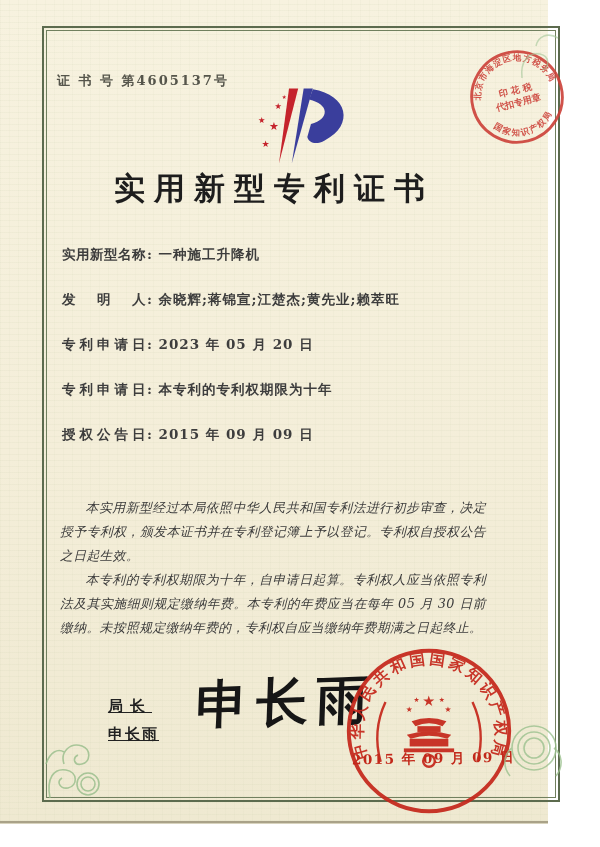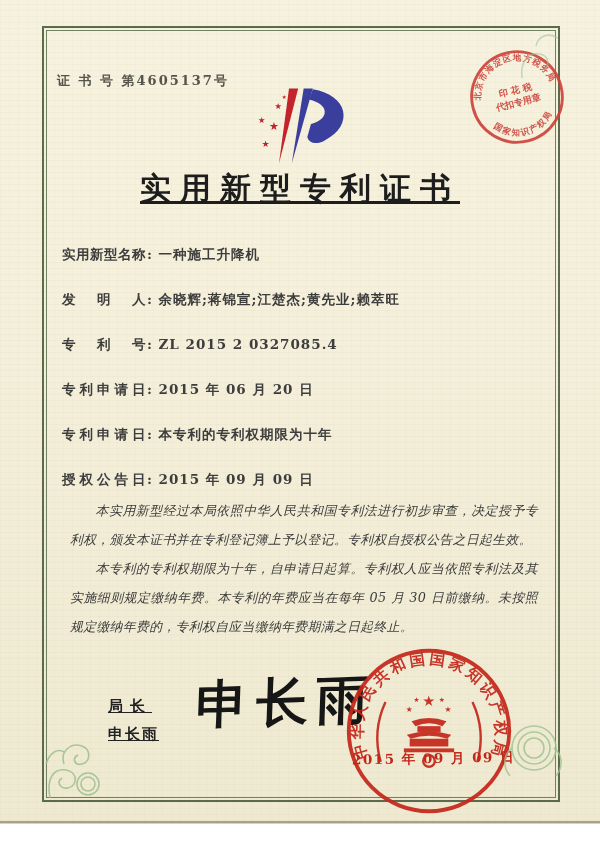--- a/index.html
+++ b/index.html
@@ -1,55 +1,55 @@
 <!DOCTYPE html>
 <html><head>
 <meta charset="utf-8">
 <style>
   html,body{margin:0;padding:0;}
   body{
     width:600px;height:847px;position:relative;background:#ffffff;overflow:hidden;
     font-family:"DejaVu Serif","Liberation Serif",serif;
   }
   .paper{
-    position:absolute;left:0;top:0;width:600px;height:821px;
+    position:absolute;left:0;top:0;width:548px;height:821px;
     background:linear-gradient(180deg,#f7f2df 0%,#f4eed9 55%,#efe9d1 100%);
     box-shadow:0 2px 0 #a9a288,0 3px 0 #d8d3bd;
   }
   .paper::before{
     content:"";position:absolute;inset:0;pointer-events:none;
     background:repeating-linear-gradient(0deg,rgba(186,196,158,.10) 0 1px,transparent 1px 6px),
                repeating-linear-gradient(90deg,rgba(186,196,158,.07) 0 1px,transparent 1px 9px);
   }
   .frame{
     position:absolute;left:42px;top:26px;width:514px;height:772px;
     border:2px solid #5c6b4e;
   }
   .frame::before{content:"";position:absolute;inset:2px;border:1px solid #71805f;}
   .cert-no{
     position:absolute;left:57px;top:72px;font-size:13px;color:#55554b;
     letter-spacing:2px;font-weight:600;
   }
   .logo{position:absolute;left:236px;top:82px;width:128px;height:86px;}
   .title{
     position:absolute;left:0;top:168px;width:100%;margin:0;text-align:center;
-    font-size:31px;font-weight:bold;color:#1d1d1d;letter-spacing:9px;text-decoration:underline;
+    font-size:31px;font-weight:bold;color:#1d1d1d;letter-spacing:9px;
   }
   .fields{position:absolute;left:62px;top:246px;right:80px;}
   .field-row{height:45px;font-size:13.5px;color:#3d3d3d;font-weight:600;letter-spacing:.5px;}
   .f-label{
     display:inline-block;width:84px;text-align:justify;text-align-last:justify;
     -moz-text-align-last:justify;text-justify:inter-character;vertical-align:top;
   }
   .f-colon{margin:0 6px 0 1px;}
   .f-value{letter-spacing:1px;}
   .body-text{
     position:absolute;left:60px;top:496px;right:62px;
-    font-size:12.8px;line-height:29px;color:#3b3b3b;font-style:italic;
-    text-align:justify;letter-spacing:.4px;margin-left:10px;
+    font-size:12.8px;line-height:24px;color:#3b3b3b;font-style:italic;
+    text-align:justify;letter-spacing:.4px;
   }
   .body-text p{margin:0;text-indent:2em;}
   .director{position:absolute;left:108px;top:697px;color:#222;font-weight:600;text-decoration:underline;}
   .director .d-title{font-size:15px;letter-spacing:7px;}
   .director .d-name{font-size:15px;letter-spacing:2px;margin-top:9px;}
   .signature{
     position:absolute;left:196px;top:668px;width:180px;font-size:52px;font-weight:bold;
     color:#161616;letter-spacing:8px;transform:rotate(-2deg) skewX(-4deg);white-space:nowrap;
   }
   .seal{position:absolute;left:342px;top:644px;width:174px;height:174px;opacity:.93;}
@@ -89,24 +89,21 @@
   <h1 class="title">实用新型专利证书</h1>
 
   <div class="fields">
     <div class="field-row">
       <span class="f-label">实用新型名称</span><span class="f-colon">:</span><span class="f-value">一种施工升降机</span>
     </div>
     <div class="field-row">
       <span class="f-label">发明人</span><span class="f-colon">:</span><span class="f-value">余晓辉;蒋锦宣;江楚杰;黄先业;赖萃旺</span>
     </div>
     <div class="field-row">
-      <span class="f-label">专利号</span><span class="f-colon">:</span><span class="f-value">ZL 2015 2 0327085.4</span>
-    </div>
-    <div class="field-row">
-      <span class="f-label">专利申请日</span><span class="f-colon">:</span><span class="f-value">2015 年 06 月 20 日</span>
+      <span class="f-label">专利申请日</span><span class="f-colon">:</span><span class="f-value">2023 年 05 月 20 日</span>
     </div>
     <div class="field-row">
       <span class="f-label">专利申请日</span><span class="f-colon">:</span><span class="f-value">本专利的专利权期限为十年</span>
     </div>
     <div class="field-row">
       <span class="f-label">授权公告日</span><span class="f-colon">:</span><span class="f-value">2015 年 09 月 09 日</span>
     </div>
   </div>
 
   <div class="body-text">

